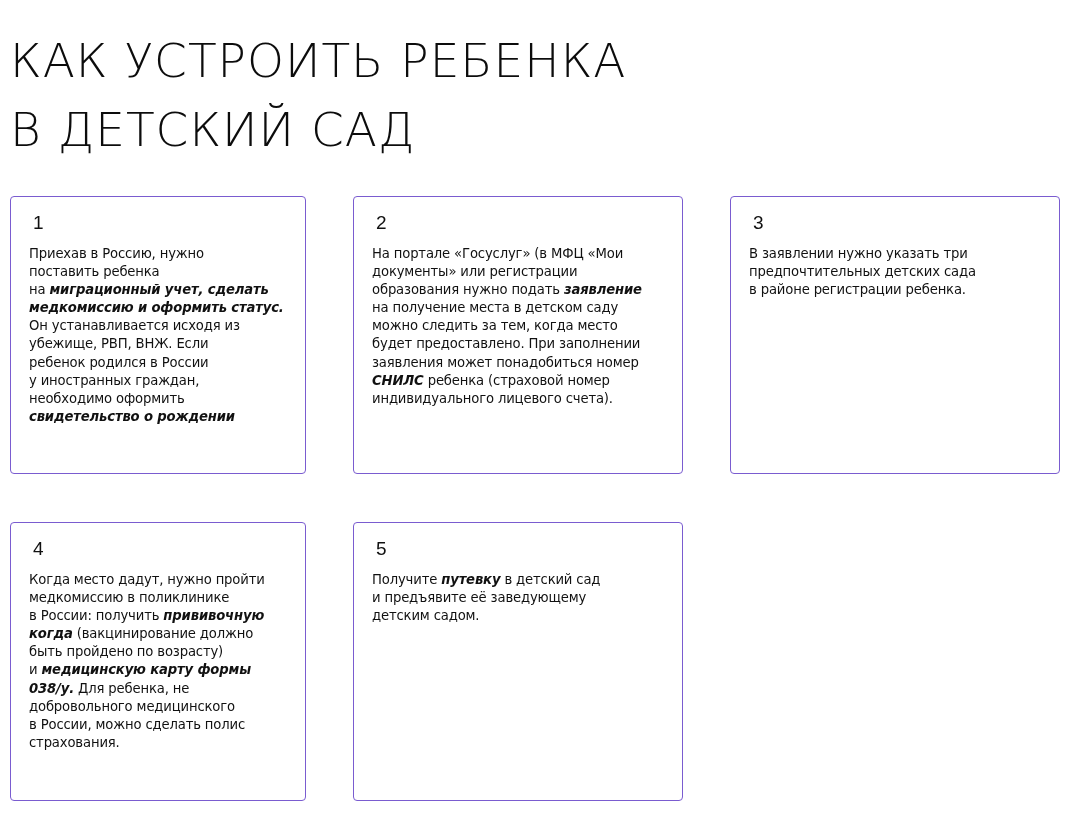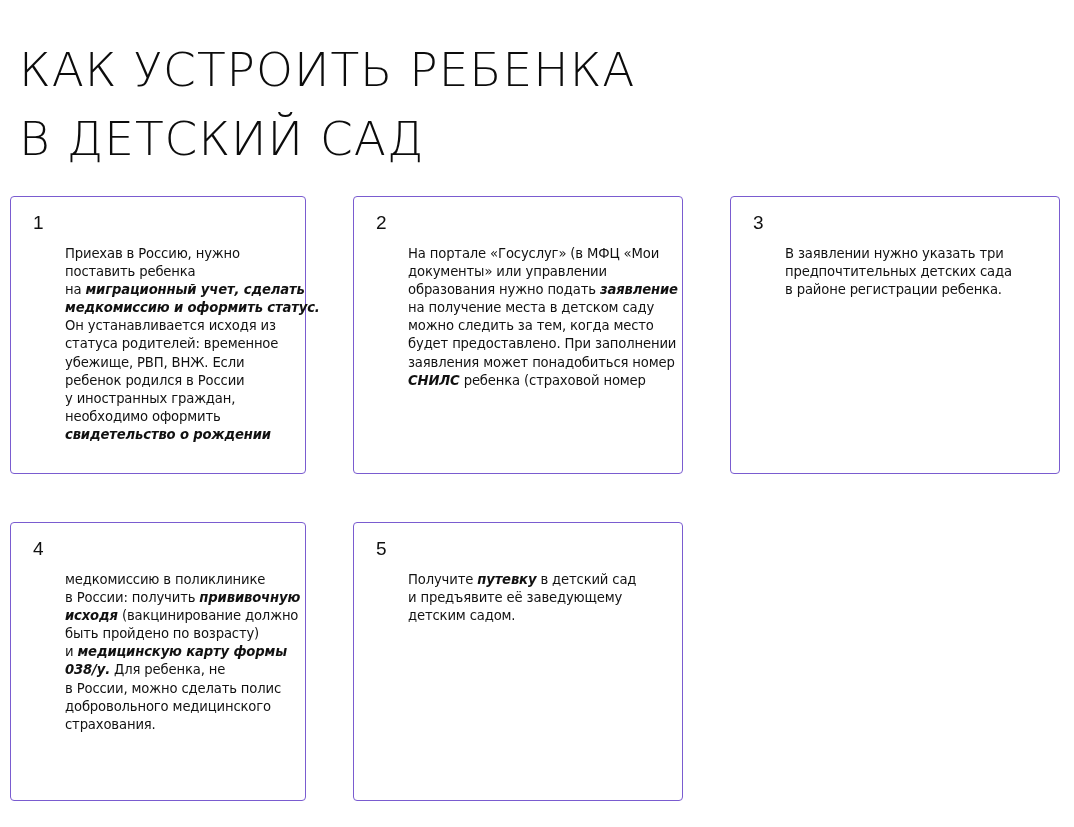--- a/index.html
+++ b/index.html
@@ -12,21 +12,21 @@
       height: 827px;
       position: relative;
       overflow: hidden;
       color: #111111;
       font-family: "DejaVu Sans", sans-serif;
     }
     .title {
       position: absolute;
       left: 6px;
       top: 22px;
-      margin: 13px;
+      margin: 4px;
       font-family: "DejaVu Sans", sans-serif;
       font-weight: 200;
       font-size: 47px;
       line-height: 69px;
       letter-spacing: 1px;
       color: #0c0c0c;
       -webkit-text-stroke: 0px;
     }
     .title span { display: block; white-space: nowrap; }
     .card {
@@ -49,84 +49,84 @@
     .card-text {
       position: absolute;
       left: 18px;
       top: 48px;
       right: 10px;
       font-family: "DejaVu Sans", sans-serif;
       font-size: 13.2px;
       line-height: 18.1px;
       color: #111111;
       letter-spacing: -0.15px;
-      margin-left: 36px;
     }
     .card-text .ln { display: block; white-space: nowrap; }
     .card-text b { font-weight: bold; font-style: italic; }
   </style>
 </head>
 <body>
 
 <h1 class="title">
   <span>КАК УСТРОИТЬ РЕБЕНКА</span>
   <span>В ДЕТСКИЙ САД</span>
 </h1>
 
 <div class="card" style="left:10px; top:196px; width:296px; height:278px;">
   <div class="card-num">1</div>
   <div class="card-text">
       <span class="ln"><span>Приехав в Россию, нужно</span></span>
       <span class="ln"><span>поставить ребенка</span></span>
       <span class="ln"><span>на </span><b>миграционный учет, сделать</b></span>
       <span class="ln"><b>медкомиссию и оформить статус.</b></span>
       <span class="ln"><span>Он устанавливается исходя из</span></span>
-      <span class="ln"><span>статуса родителей: временное</span></span>
       <span class="ln"><span>убежище, РВП, ВНЖ. Если</span></span>
       <span class="ln"><span>ребенок родился в России</span></span>
       <span class="ln"><span>у иностранных граждан,</span></span>
       <span class="ln"><span>необходимо оформить</span></span>
       <span class="ln"><b>свидетельство о рождении</b></span>
     </div>
 </div>
 
 <div class="card" style="left:353px; top:196px; width:330px; height:278px;">
   <div class="card-num">2</div>
   <div class="card-text">
       <span class="ln"><span>На портале «Госуслуг» (в МФЦ «Мои</span></span>
-      <span class="ln"><span>документы» или управлении</span></span>
+      <span class="ln"><span>документы» или регистрации</span></span>
       <span class="ln"><span>образования нужно подать </span><b>заявление</b></span>
       <span class="ln"><span>на получение места в детском саду</span></span>
       <span class="ln"><span>можно следить за тем, когда место</span></span>
       <span class="ln"><span>будет предоставлено. При заполнении</span></span>
       <span class="ln"><span>заявления может понадобиться номер</span></span>
       <span class="ln"><b>СНИЛС</b><span> ребенка (страховой номер</span></span>
+      <span class="ln"><span>индивидуального лицевого счета).</span></span>
     </div>
 </div>
 
 <div class="card" style="left:730px; top:196px; width:330px; height:278px;">
   <div class="card-num">3</div>
   <div class="card-text">
       <span class="ln"><span>В заявлении нужно указать три</span></span>
       <span class="ln"><span>предпочтительных детских сада</span></span>
       <span class="ln"><span>в районе регистрации ребенка.</span></span>
     </div>
 </div>
 
 <div class="card" style="left:10px; top:522px; width:296px; height:279px;">
   <div class="card-num">4</div>
   <div class="card-text">
+      <span class="ln"><span>Когда место дадут, нужно пройти</span></span>
       <span class="ln"><span>медкомиссию в поликлинике</span></span>
       <span class="ln"><span>в России: получить </span><b>прививочную</b></span>
-      <span class="ln"><b>исходя</b><span> (вакцинирование должно</span></span>
+      <span class="ln"><b>когда</b><span> (вакцинирование должно</span></span>
       <span class="ln"><span>быть пройдено по возрасту)</span></span>
       <span class="ln"><span>и </span><b>медицинскую карту формы</b></span>
       <span class="ln"><b>038/у.</b><span> Для ребенка, не</span></span>
+      <span class="ln"><span>добровольного медицинского</span></span>
       <span class="ln"><span>в России, можно сделать полис</span></span>
-      <span class="ln"><span>добровольного медицинского</span></span>
       <span class="ln"><span>страхования.</span></span>
     </div>
 </div>
 
 <div class="card" style="left:353px; top:522px; width:330px; height:279px;">
   <div class="card-num">5</div>
   <div class="card-text">
       <span class="ln"><span>Получите </span><b>путевку</b><span> в детский сад</span></span>
       <span class="ln"><span>и предъявите её заведующему</span></span>
       <span class="ln"><span>детским садом.</span></span>

